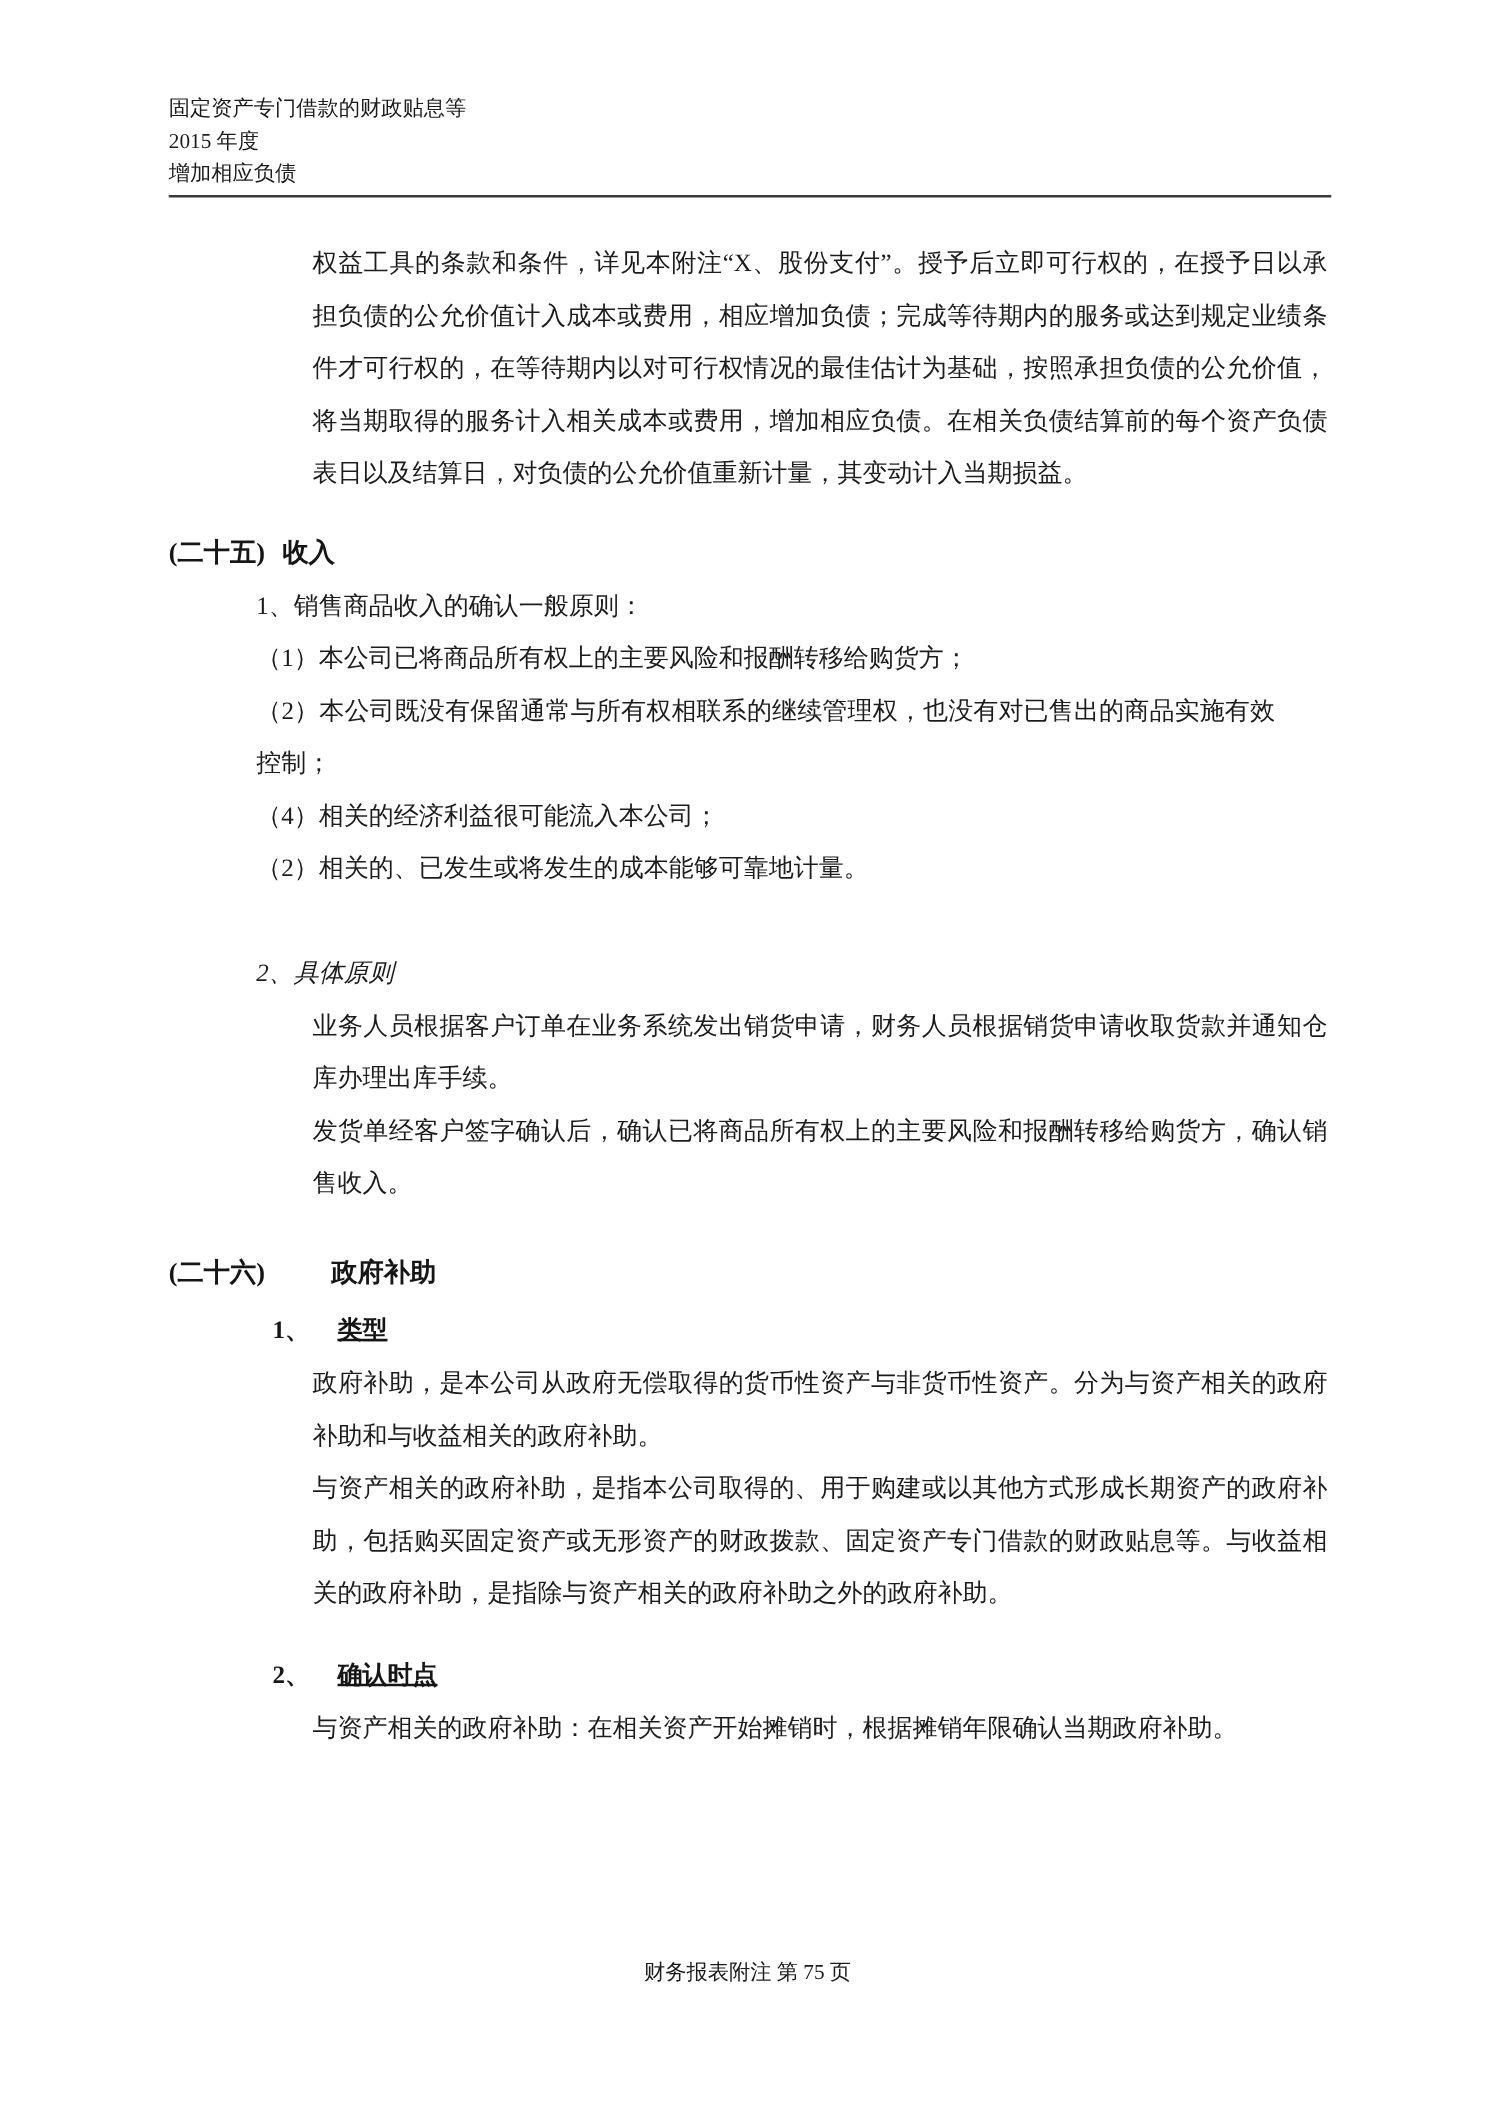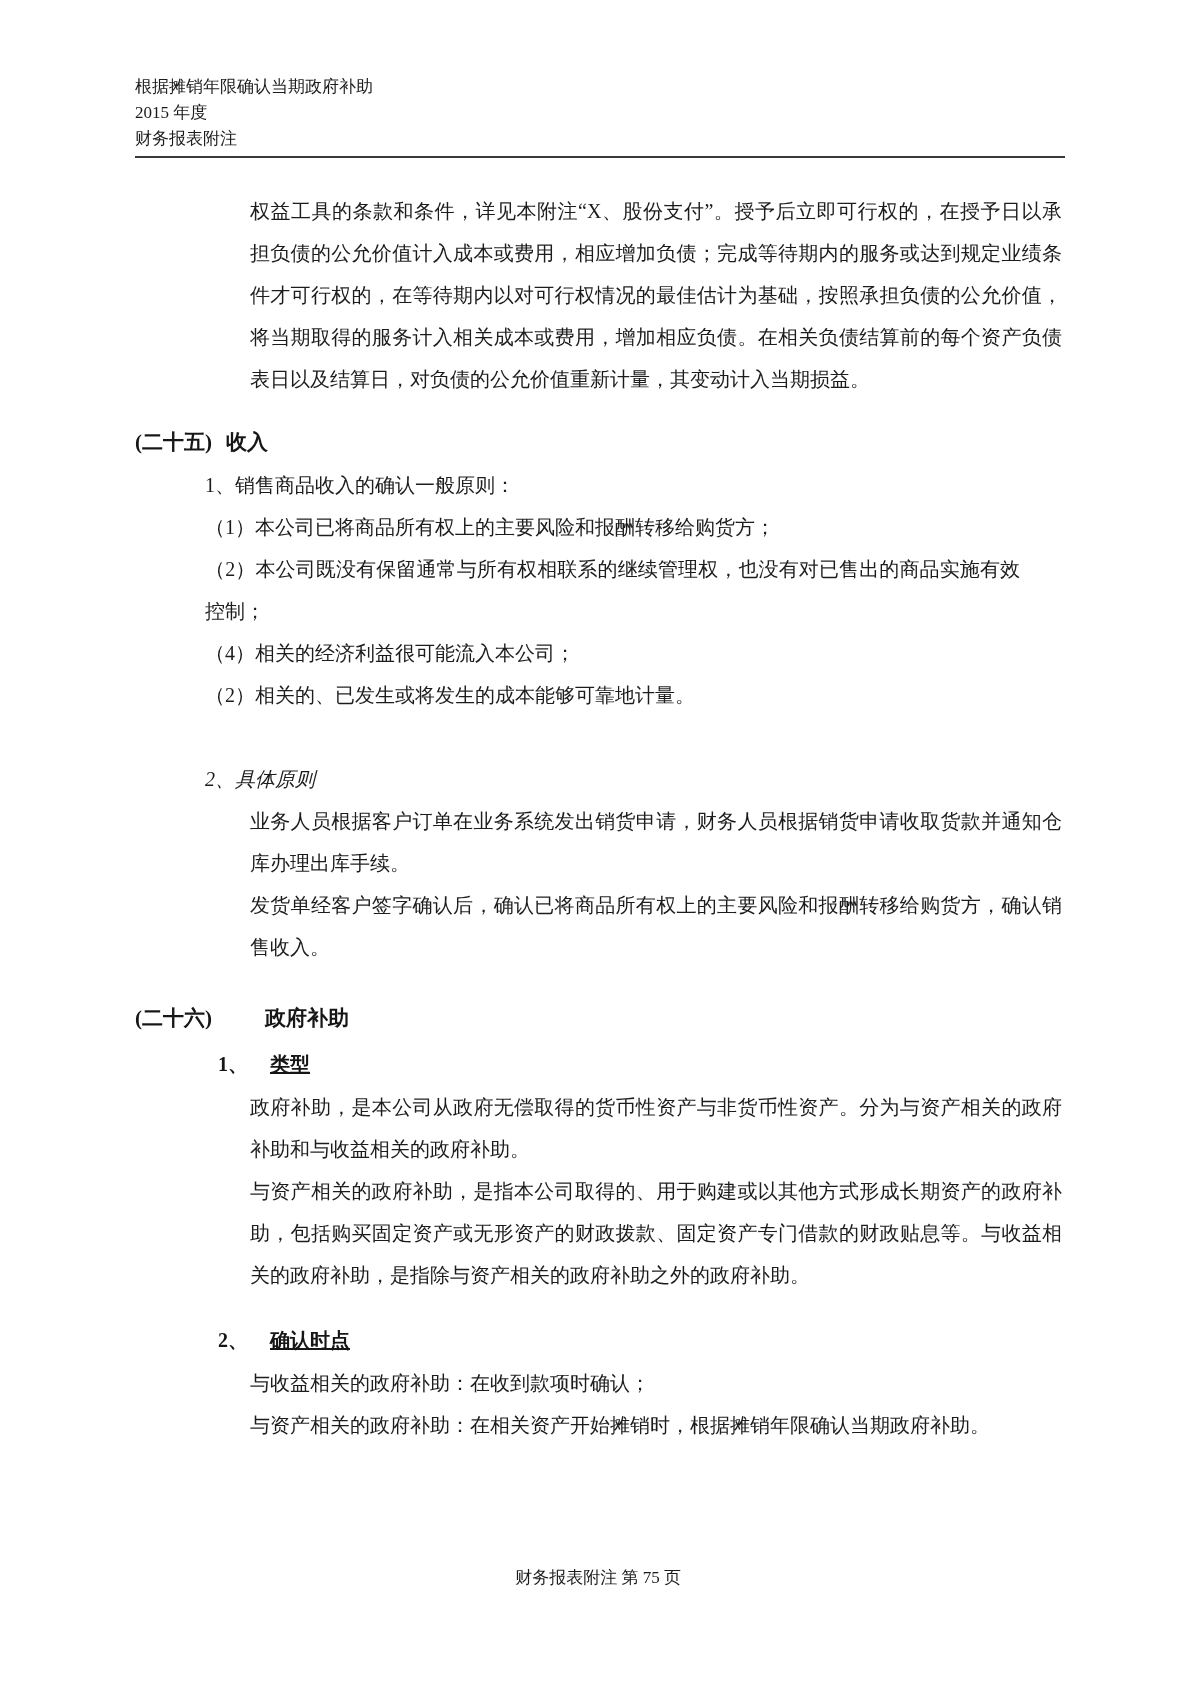--- a/index.html
+++ b/index.html
@@ -86,23 +86,23 @@
     line-height: 24px;
     color: #1b1b1b;
   }
 </style>
 </head>
 <body>
 
 <div class="page">
 
   <div class="doc-header">
-    <div>根据摊销年限确认当期政府补助</div>
+    <div>固定资产专门借款的财政贴息等</div>
     <div>2015 年度</div>
-    <div>财务报表附注</div>
+    <div>增加相应负债</div>
   </div>
   <hr class="header-rule">
 
   <p class="body-text p1">权益工具的条款和条件，详见本附注“X、股份支付”。授予后立即可行权的，在授予日以承担负债的公允价值计入成本或费用，相应增加负债；完成等待期内的服务或达到规定业绩条件才可行权的，在等待期内以对可行权情况的最佳估计为基础，按照承担负债的公允价值，将当期取得的服务计入相关成本或费用，增加相应负债。在相关负债结算前的每个资产负债表日以及结算日，对负债的公允价值重新计量，其变动计入当期损益。</p>
 
   <div class="sec-heading">
     <span class="num-s">(二十五)</span><span>收入</span>
   </div>
 
   <p class="body-text item-block">1、销售商品收入的确认一般原则：</p>
@@ -121,18 +121,17 @@
 
   <div class="sub-heading">
     <span class="sub-num">1、</span><span>类型</span>
   </div>
   <p class="body-text indent-block">政府补助，是本公司从政府无偿取得的货币性资产与非货币性资产。分为与资产相关的政府补助和与收益相关的政府补助。</p>
   <p class="body-text indent-block">与资产相关的政府补助，是指本公司取得的、用于购建或以其他方式形成长期资产的政府补助，包括购买固定资产或无形资产的财政拨款、固定资产专门借款的财政贴息等。与收益相关的政府补助，是指除与资产相关的政府补助之外的政府补助。</p>
 
   <div class="sub-heading gap2">
     <span class="sub-num">2、</span><span>确认时点</span>
   </div>
-  <p class="body-text indent-block">与收益相关的政府补助：在收到款项时确认；</p>
   <p class="body-text indent-block">与资产相关的政府补助：在相关资产开始摊销时，根据摊销年限确认当期政府补助。</p>
 
   <div class="page-footer">财务报表附注 第 75 页</div>
 
 </div>
 
 </body></html>

